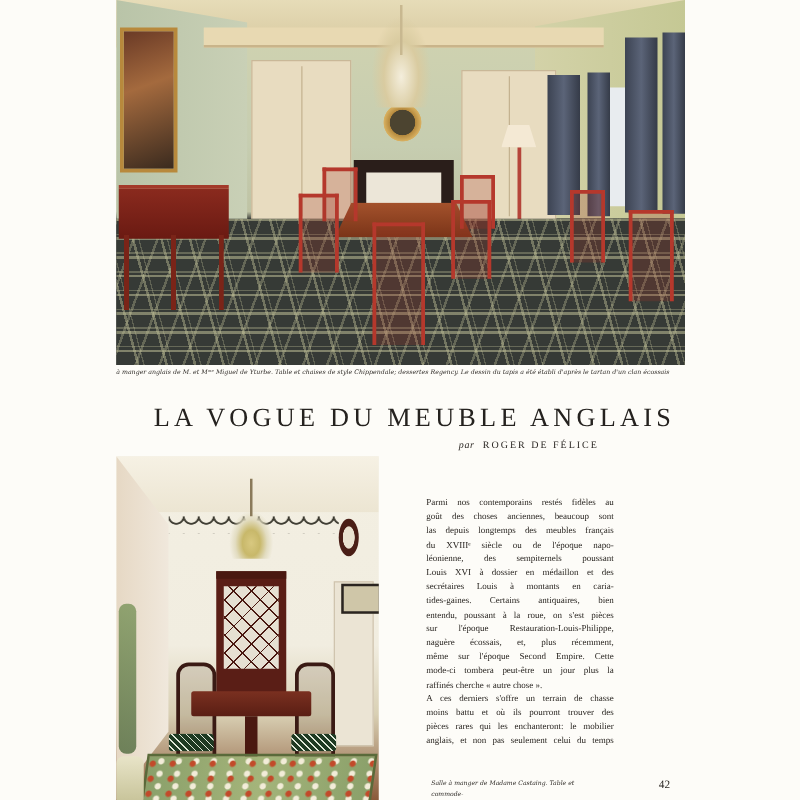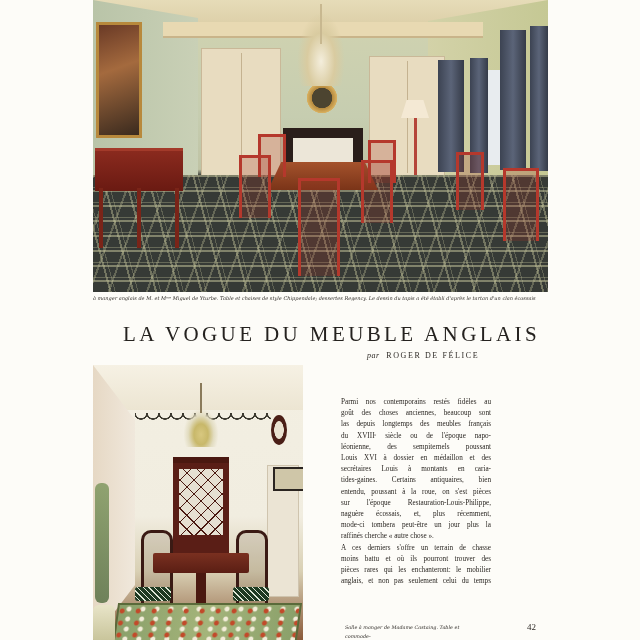--- a/index.html
+++ b/index.html
@@ -224,20 +224,21 @@
     <span class="line">goût des choses anciennes, beaucoup sont</span>
     <span class="line">las depuis longtemps des meubles français</span>
     <span class="line">du XVIIIᵉ siècle ou de l'époque napo-</span>
     <span class="line">léonienne, des sempiternels poussant</span>
     <span class="line">Louis XVI à dossier en médaillon et des</span>
     <span class="line">secrétaires Louis à montants en caria-</span>
     <span class="line">tides-gaines. Certains antiquaires, bien</span>
     <span class="line">entendu, poussant à la roue, on s'est pièces</span>
     <span class="line">sur l'époque Restauration-Louis-Philippe,</span>
     <span class="line">naguère écossais, et, plus récemment,</span>
+    <span class="line">même sur l'époque Second Empire. Cette</span>
     <span class="line">mode-ci tombera peut-être un jour plus la</span>
     <span class="line last">raffinés cherche « autre chose ».</span>
     <span class="line">A ces derniers s'offre un terrain de chasse</span>
     <span class="line">moins battu et où ils pourront trouver des</span>
     <span class="line">pièces rares qui les enchanteront: le mobilier</span>
     <span class="line">anglais, et non pas seulement celui du temps</span>
   </div>
 
   <div class="caption2">
     <span>Salle à manger de Madame Castaing. Table et commode-</span><br>

